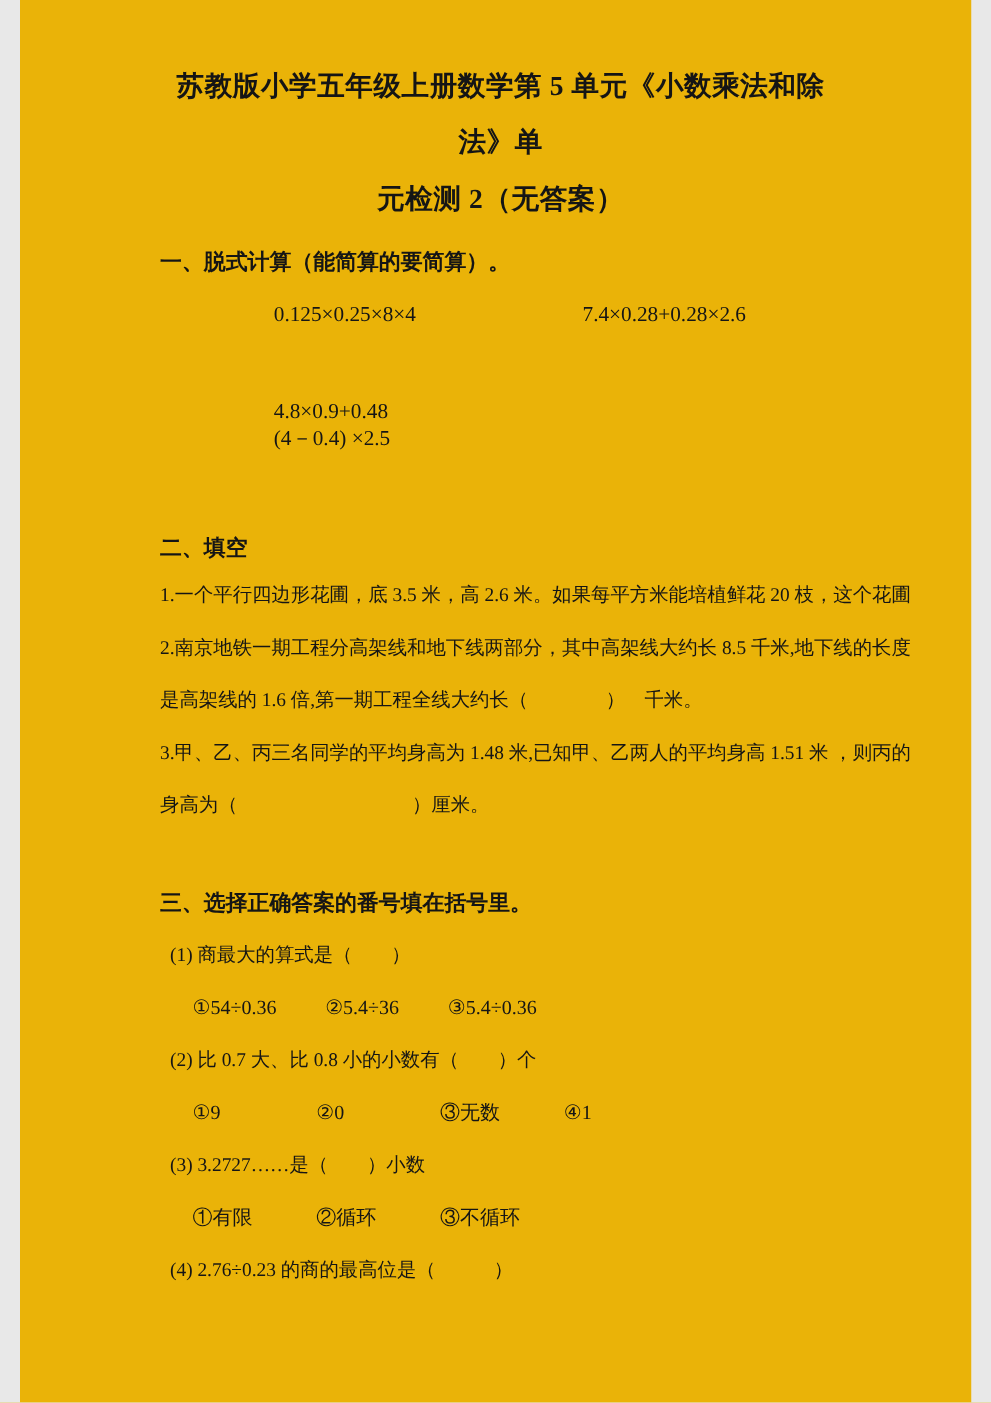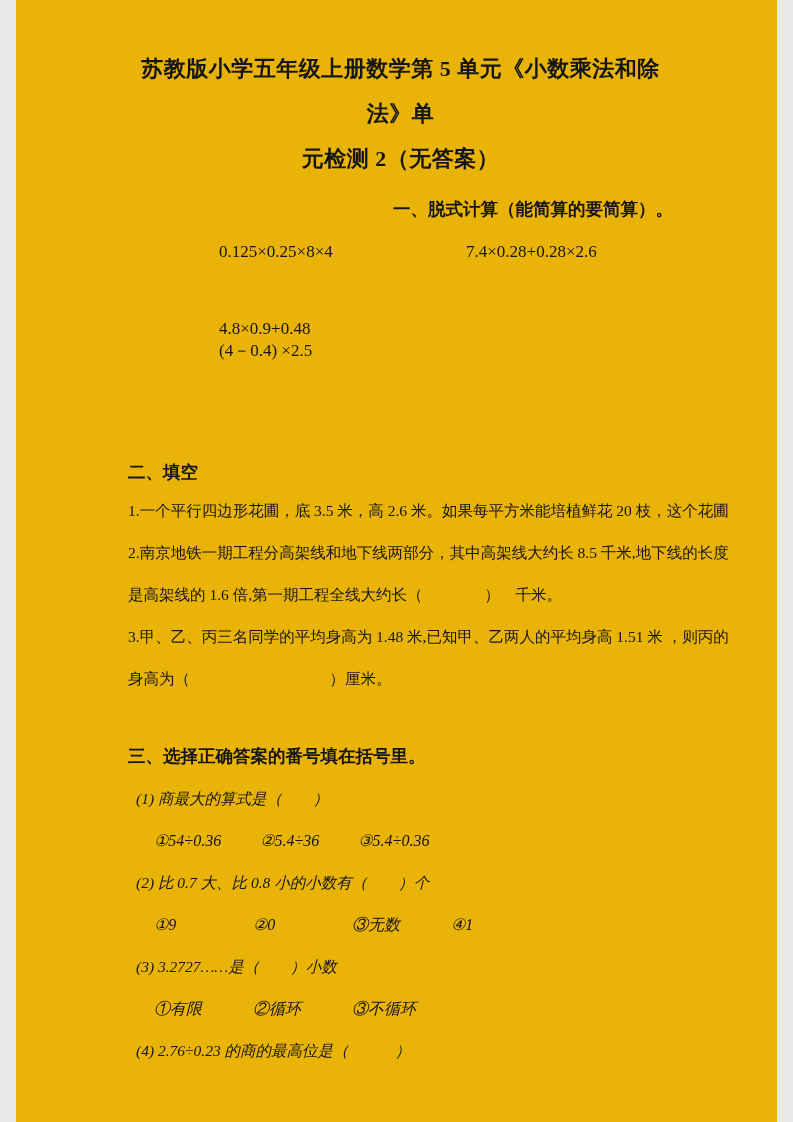--- a/index.html
+++ b/index.html
@@ -23,22 +23,22 @@
     line-height: 45px;
     letter-spacing: 0.5px;
   }
 
   .sec-header {
     font-weight: 700;
     font-size: 17.5px;
     line-height: 24px;
     white-space: nowrap;
   }
-  .sec1 .sec-header { margin-top: 16px; text-align: right; }
-  .sec2 .sec-header { margin-top: 98px; }
+  .sec1 .sec-header { margin-top: 16px; }
+  .sec2 .sec-header { margin-top: 64px; }
   .sec3 .sec-header { margin-top: 44px; }
 
   .expr-row {
     display: flex;
     padding-left: 91px;
     font-size: 17px;
     line-height: 22px;
     white-space: nowrap;
   }
   .expr-row.row1 { margin-top: 20px; }
@@ -46,21 +46,21 @@
   .col-a { width: 247px; flex: 0 0 auto; }
   .col-a.wide { width: 269px; }
 
   .body-lines { margin-top: 6px; }
   .body-line {
     font-size: 15.5px;
     line-height: 42px;
     white-space: nowrap;
   }
 
-  .q-lines { margin-top: 10px; font-style: italic; }
+  .q-lines { margin-top: 10px; }
   .q-line {
     font-size: 15.5px;
     line-height: 42px;
     padding-left: 8px;
     white-space: nowrap;
   }
   .opt-line {
     font-size: 16px;
     line-height: 42px;
     padding-left: 26px;

